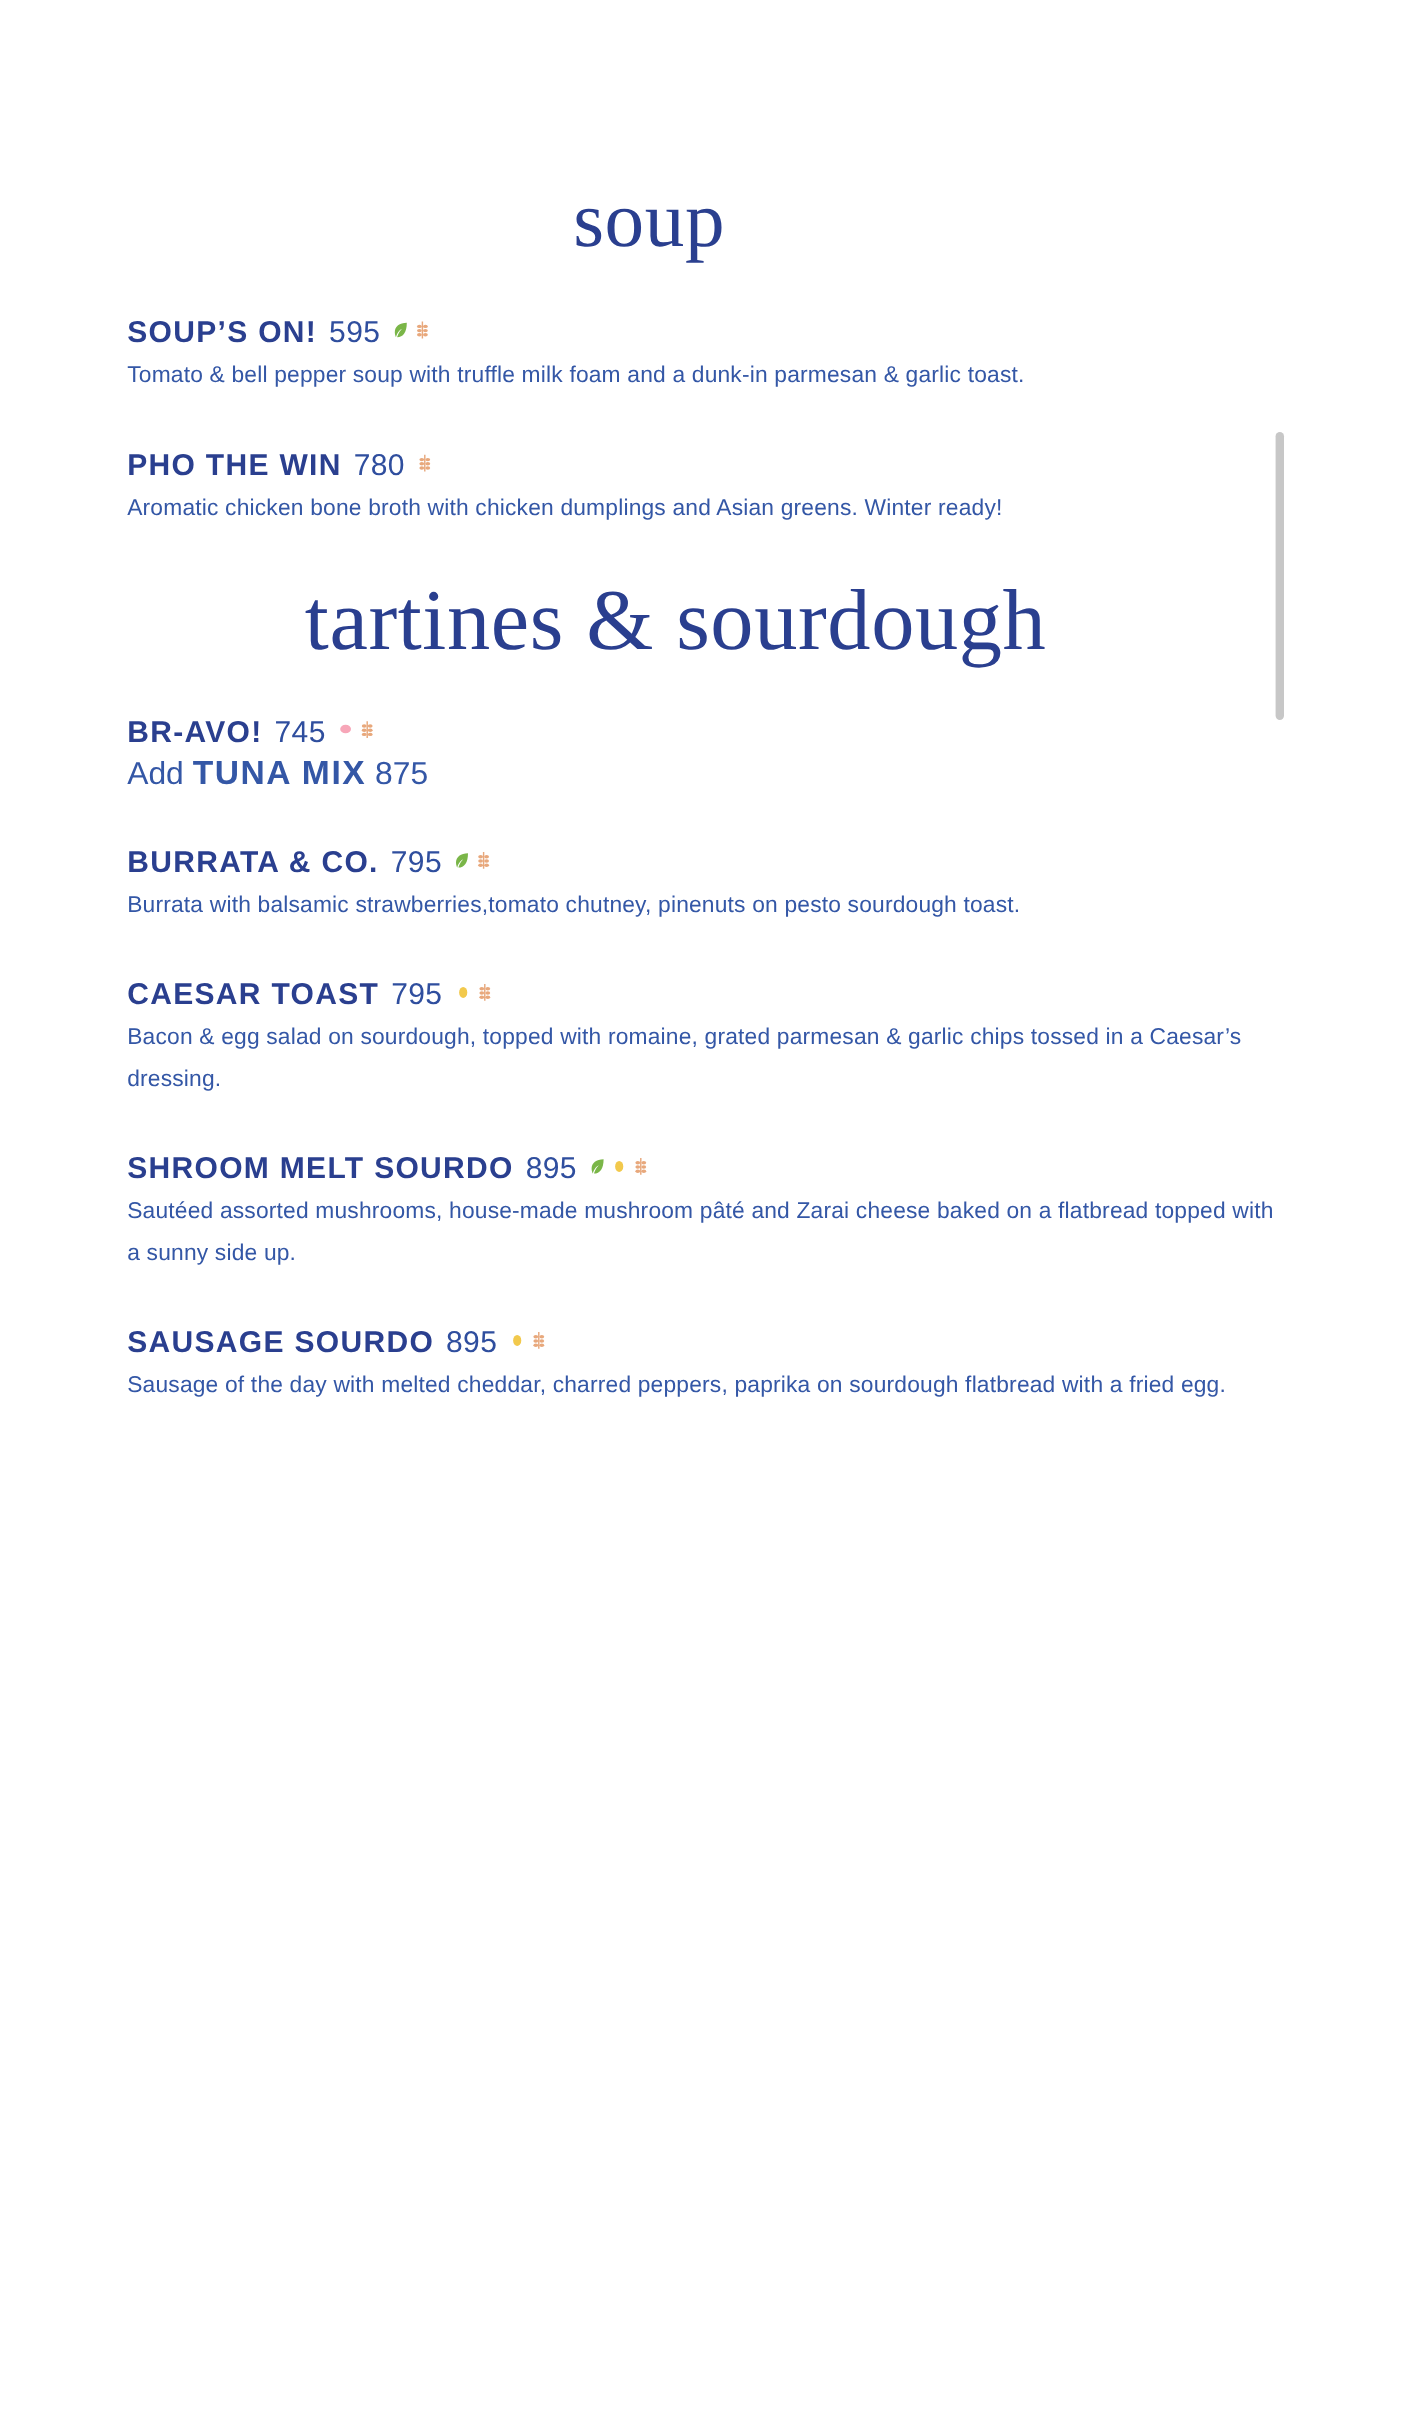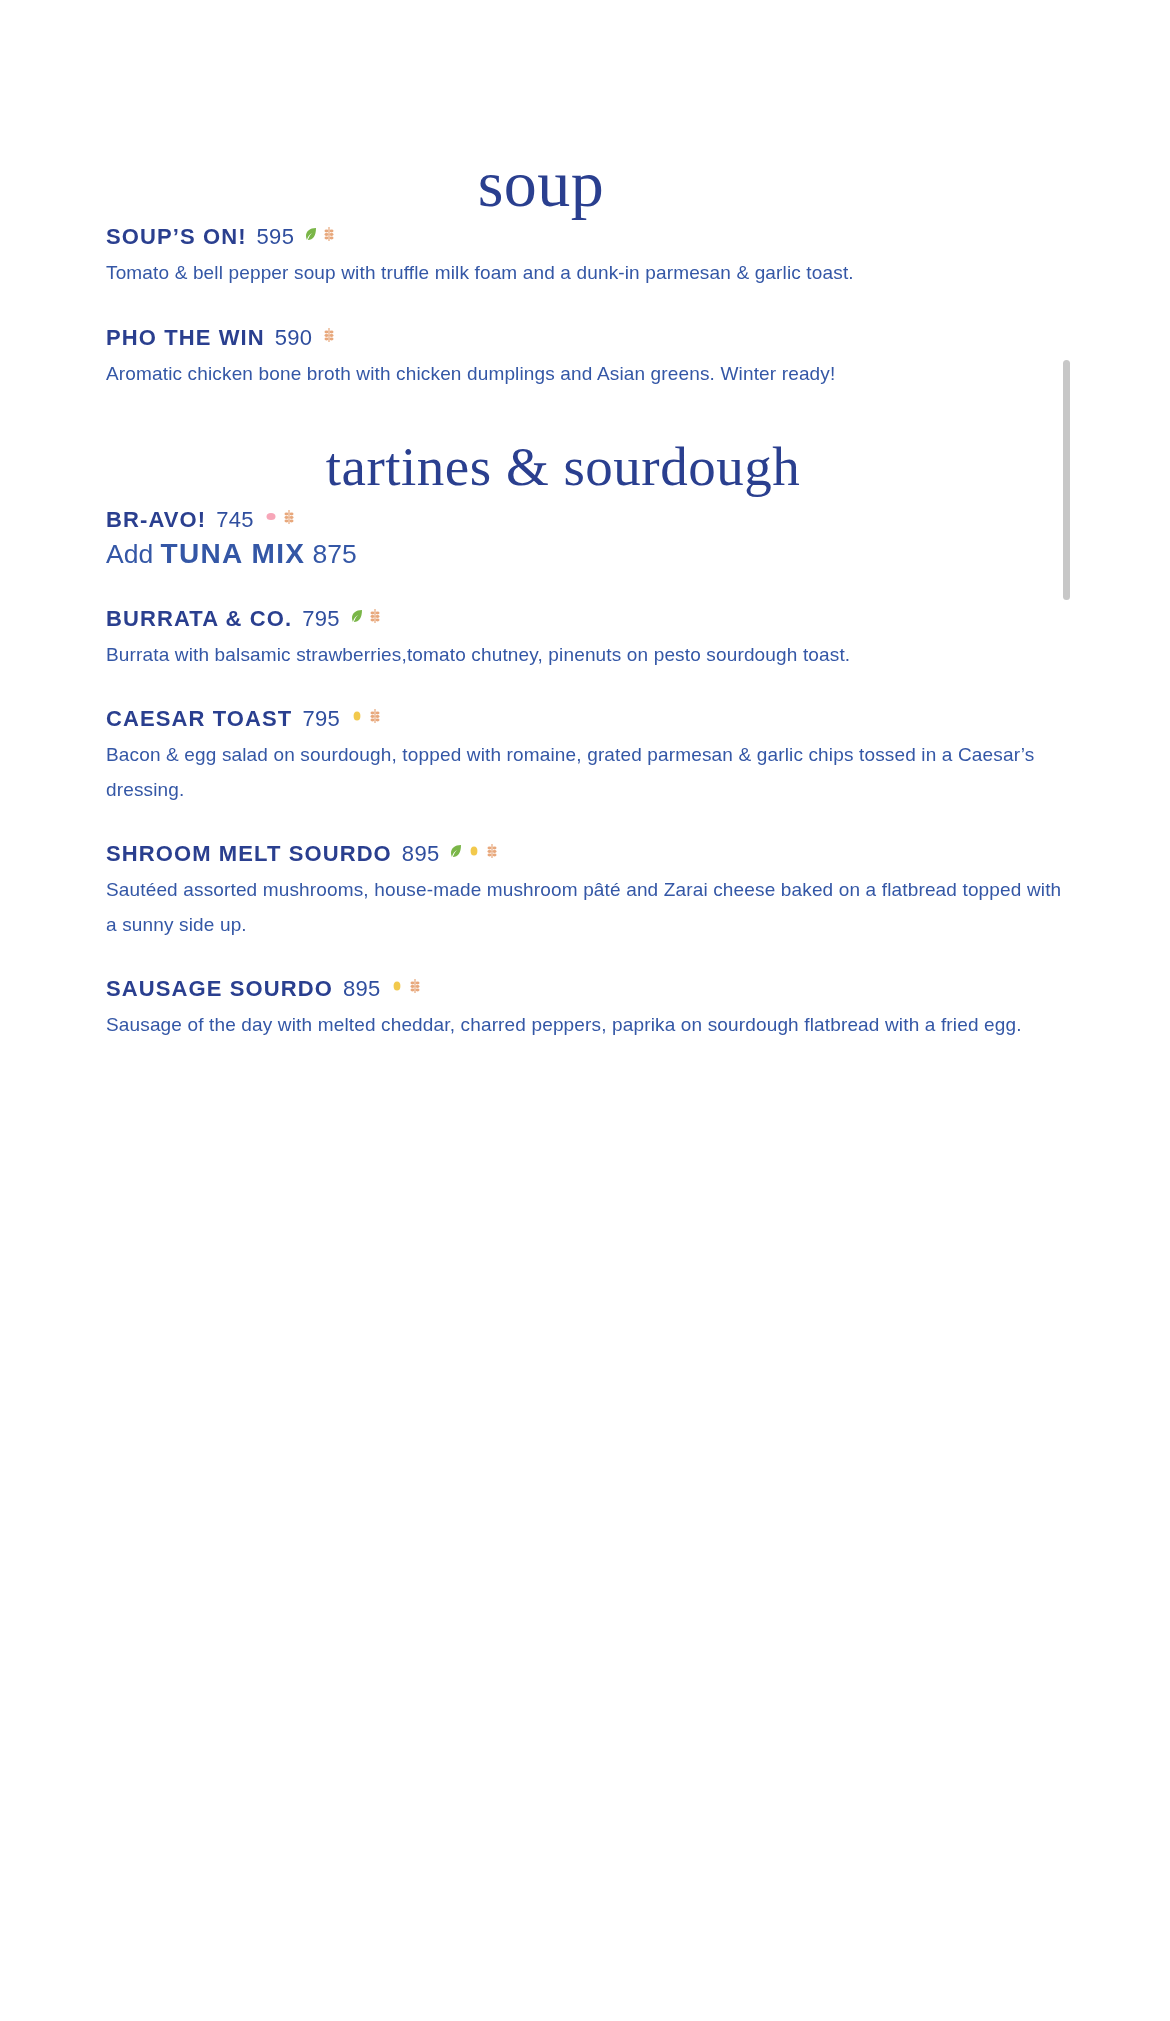--- a/index.html
+++ b/index.html
@@ -40,47 +40,48 @@
     letter-spacing: 0.5px;
   }
   .heading-soup {
     font-size: 66px;
     line-height: 72px;
     margin: 0;
     padding-top: 148px;
     padding-right: 58px;
   }
   .heading-tartines {
-    font-size: 55px;
+    font-size: 72px;
     line-height: 72px;
     margin: 0;
     padding-top: 40px;
     padding-right: 58px;
     white-space: nowrap;
     padding-left: 44px;
   }
   .items {
     padding-left: 106px;
     padding-right: 60px;
   }
   .item {
     margin-bottom: 30px;
   }
   .item:last-child {
     margin-bottom: 0;
   }
   .item-head {
-    font-size: 22px;
+    font-size: 25px;
     line-height: 34px;
     font-weight: 700;
     color: #2a3f8f;
     letter-spacing: 0.9px;
     display: flex;
     align-items: baseline;
     flex-wrap: wrap;
+    margin-top: 40px;
   }
   .item-name {
     font-weight: 700;
     letter-spacing: 1.1px;
   }
   .item-price {
     font-weight: 400;
     margin-left: 10px;
     letter-spacing: 0.3px;
     color: #2f4e9e;
@@ -161,21 +162,21 @@
                 </svg>
             </span>
           </span>
         </div>
         <div class="item-desc">Tomato &amp; bell pepper soup with truffle milk foam and a dunk-in parmesan &amp; garlic toast.</div>
       </div>
 
       <div class="item">
         <div class="item-head">
           <span class="item-name">PHO THE WIN</span>
-          <span class="item-price">590</span>
+          <span class="item-price">780</span>
           <span class="icons">
             <span class="icon">
               <svg width="14" height="16" viewBox="0 0 14 16">
                   <path d="M7 1v14" stroke="#e8a87c" stroke-width="1.2"></path>
                   <ellipse cx="4.5" cy="5" rx="2" ry="1.4" fill="#e8a87c"></ellipse>
                   <ellipse cx="9.5" cy="5" rx="2" ry="1.4" fill="#e8a87c"></ellipse>
                   <ellipse cx="4.5" cy="8.5" rx="2" ry="1.4" fill="#e8a87c"></ellipse>
                   <ellipse cx="9.5" cy="8.5" rx="2" ry="1.4" fill="#e8a87c"></ellipse>
                   <ellipse cx="4.5" cy="12" rx="2" ry="1.4" fill="#e8a87c"></ellipse>
                   <ellipse cx="9.5" cy="12" rx="2" ry="1.4" fill="#e8a87c"></ellipse>

